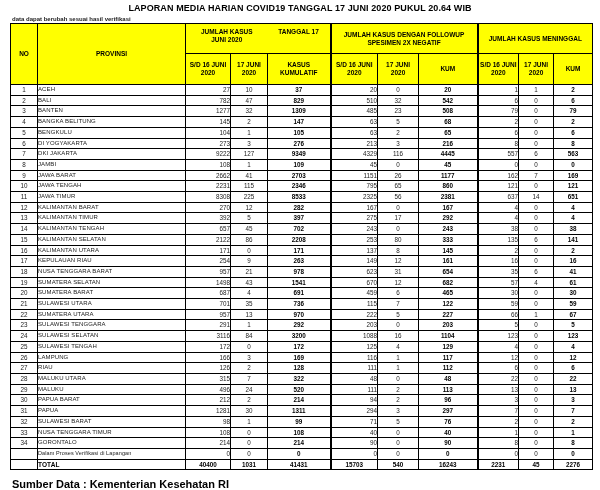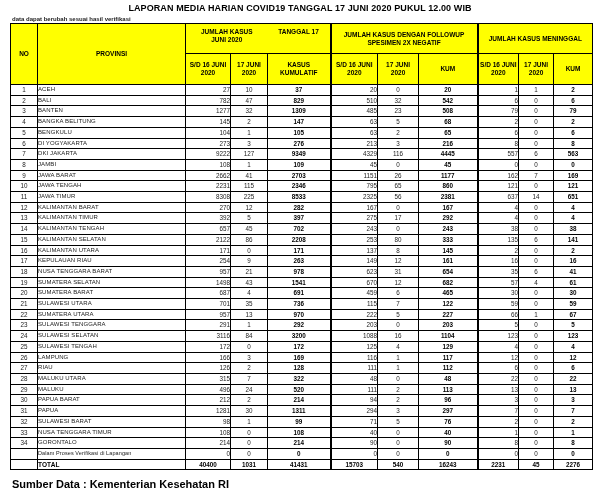--- a/index.html
+++ b/index.html
@@ -25,21 +25,21 @@
   tr.total-row td{font-weight:bold;color:#000;}
   tr.total-row td.prov{font-size:6.5px;color:#000;}
   tr.total-row td.ar, tr.total-row td.ac{color:#000;text-align:center;padding-right:0;}
   tr.verif td.prov{font-size:5.5px;}
   .source{margin:8px 0 0 12px;font-size:11px;font-weight:bold;}
 </style>
 </head>
 <body>
 
 <div class="page">
-  <div class="title">LAPORAN MEDIA HARIAN COVID19 TANGGAL 17 JUNI 2020 PUKUL 12.00 WIB</div>
+  <div class="title">LAPORAN MEDIA HARIAN COVID19 TANGGAL 17 JUNI 2020 PUKUL 20.64 WIB</div>
   <div class="note">data dapat berubah sesuai hasil verifikasi</div>
 
   <table class="report">
     <colgroup>
       <col style="width:27px">
         <col style="width:148px">
       <col style="width:45px">
         <col style="width:37px">
         <col style="width:63px">
       <col style="width:47px">

